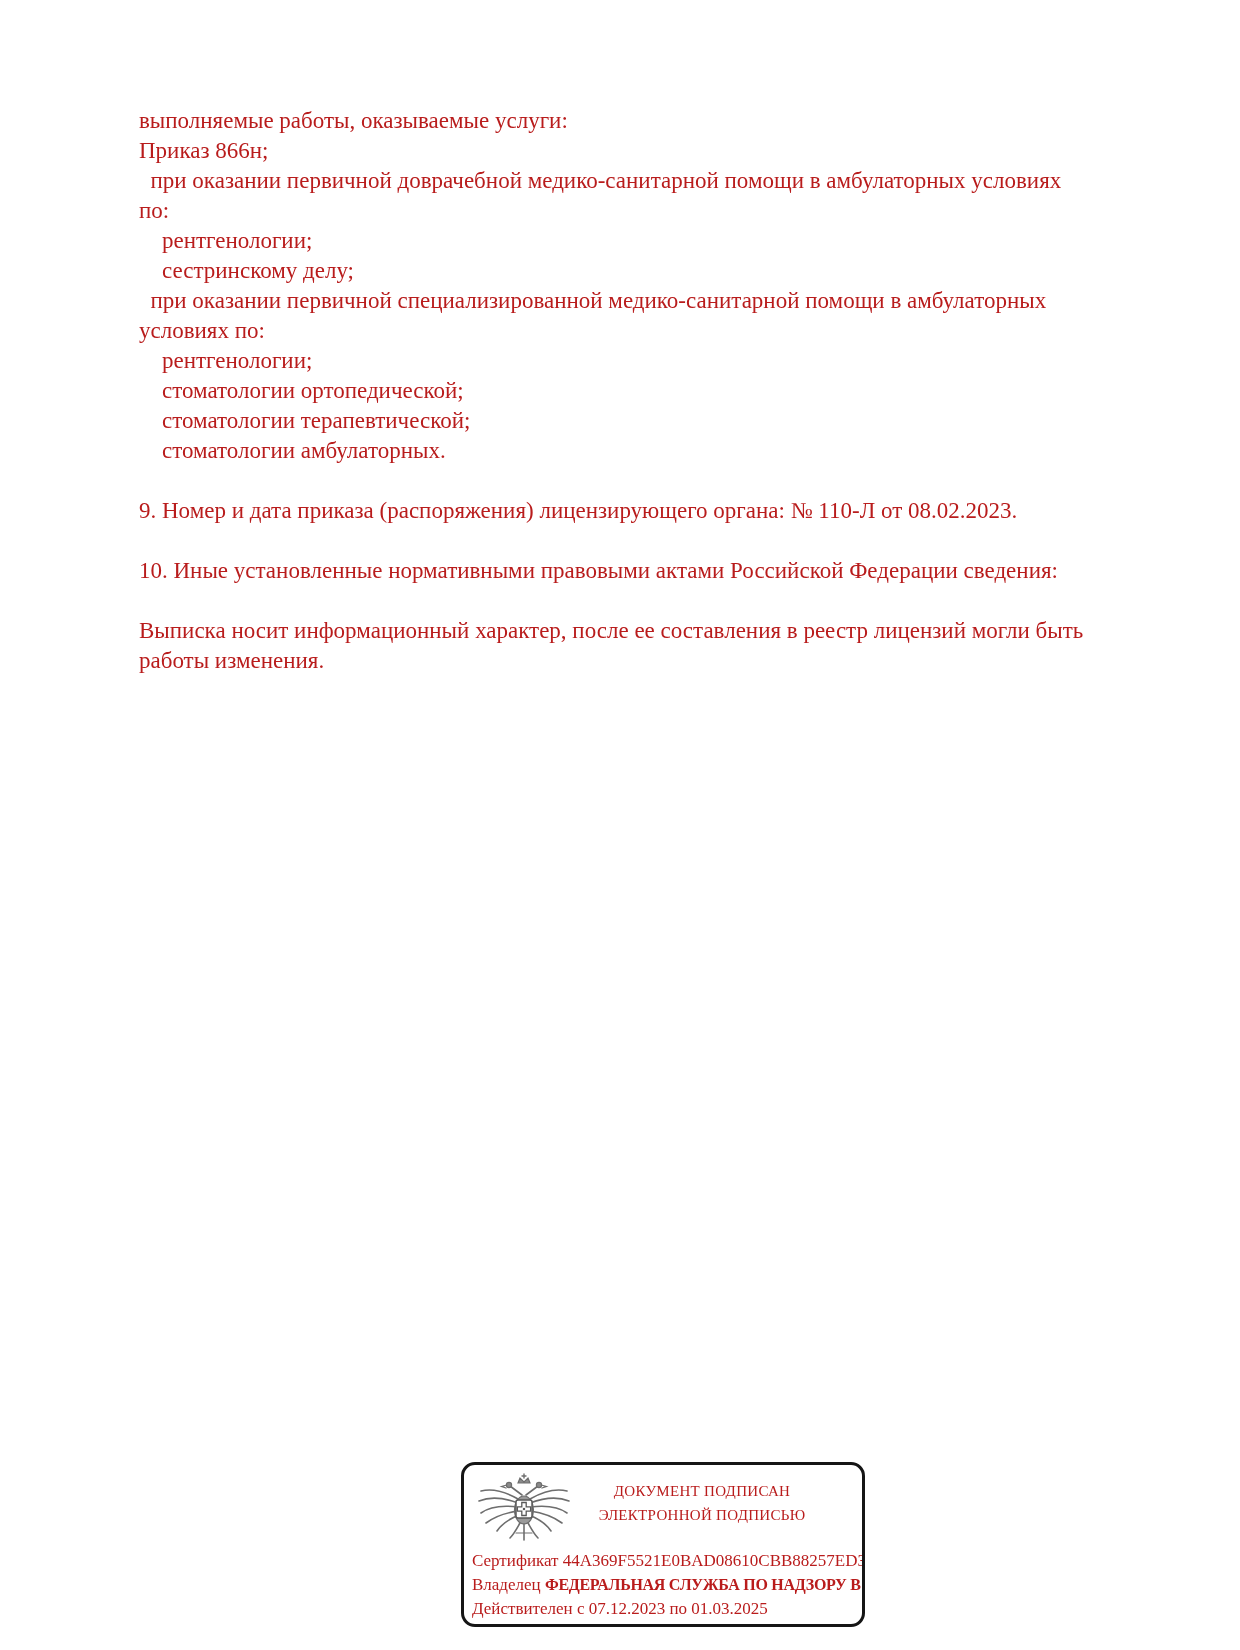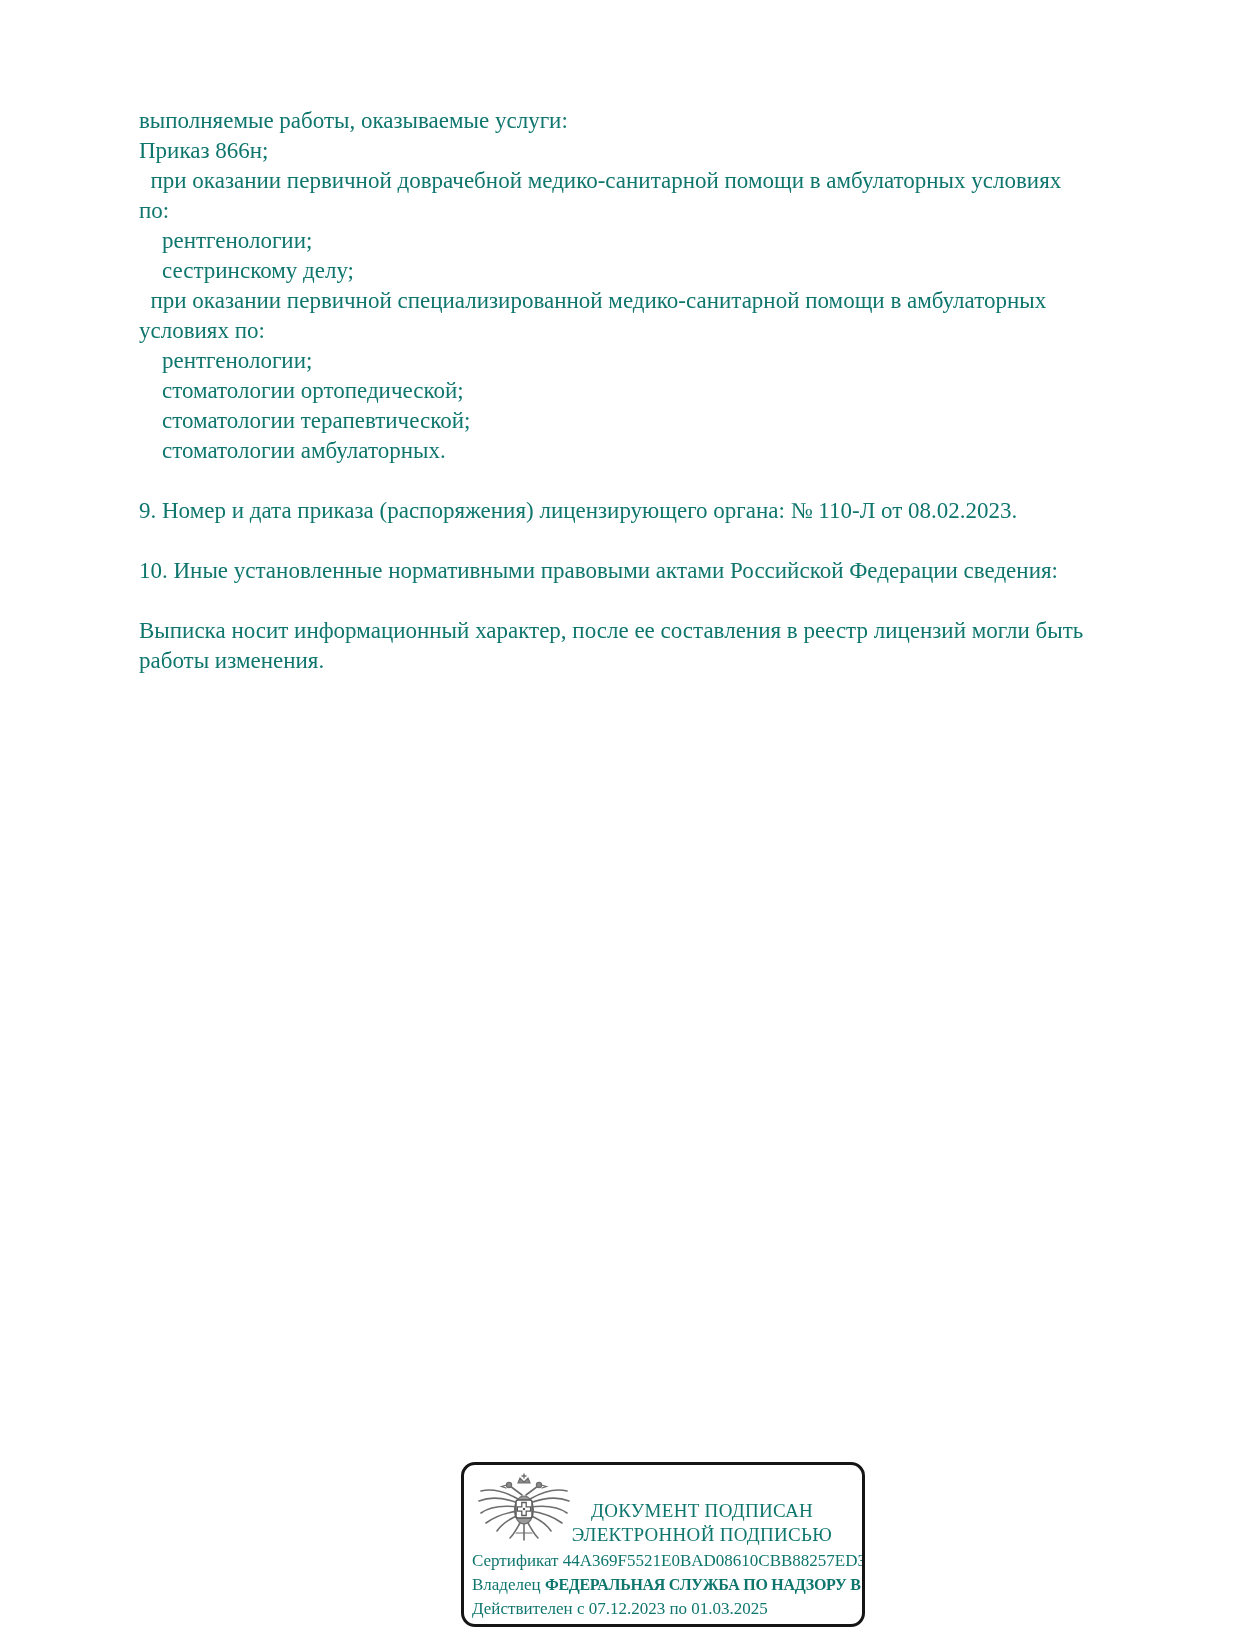--- a/index.html
+++ b/index.html
@@ -6,21 +6,21 @@
     margin: 0;
     padding: 0;
     background: #ffffff;
   }
   .page {
     position: relative;
     width: 1240px;
     height: 1650px;
     background: #ffffff;
     font-family: "Liberation Serif", "DejaVu Serif", serif;
-    color: #0f766e;
+    color: #b91c1c;
     overflow: hidden;
   }
   .doc-text {
     position: absolute;
     left: 139px;
     top: 106px;
     width: 1070px;
     font-size: 23px;
     line-height: 30px;
   }
@@ -45,24 +45,23 @@
     position: absolute;
     left: 10px;
     top: 8px;
   }
   .stamp-title {
     position: absolute;
     left: 106px;
     right: 28px;
     top: 14px;
     text-align: center;
-    font-size: 19px;
+    font-size: 15px;
     line-height: 24px;
     letter-spacing: 0.3px;
-    margin-top: 20px;
   }
   .stamp-info {
     position: absolute;
     left: 8px;
     top: 84px;
     width: 392px;
     font-size: 17px;
     line-height: 24px;
     white-space: nowrap;
     overflow: hidden;

